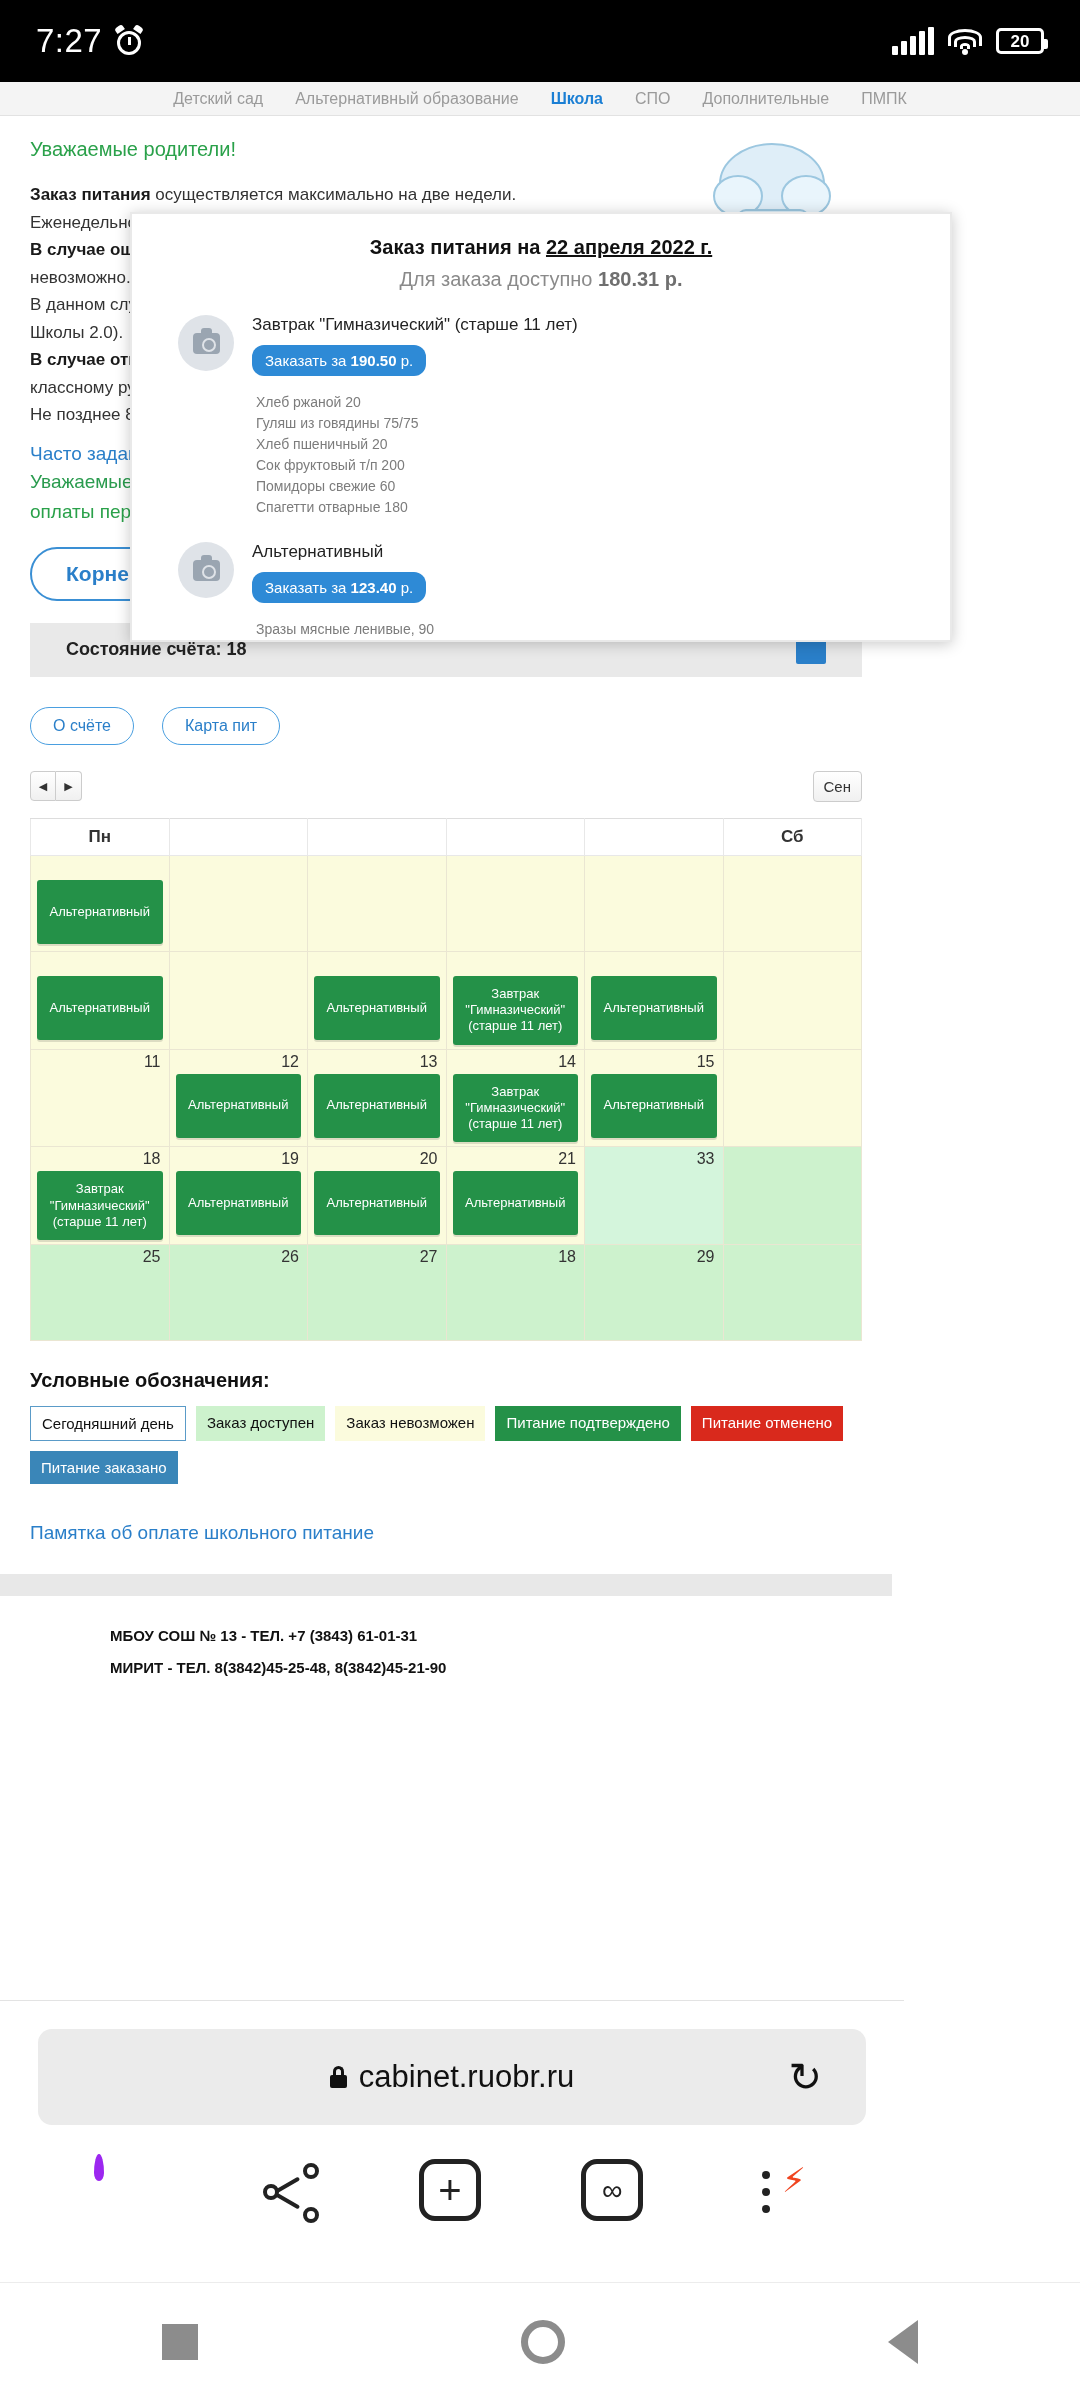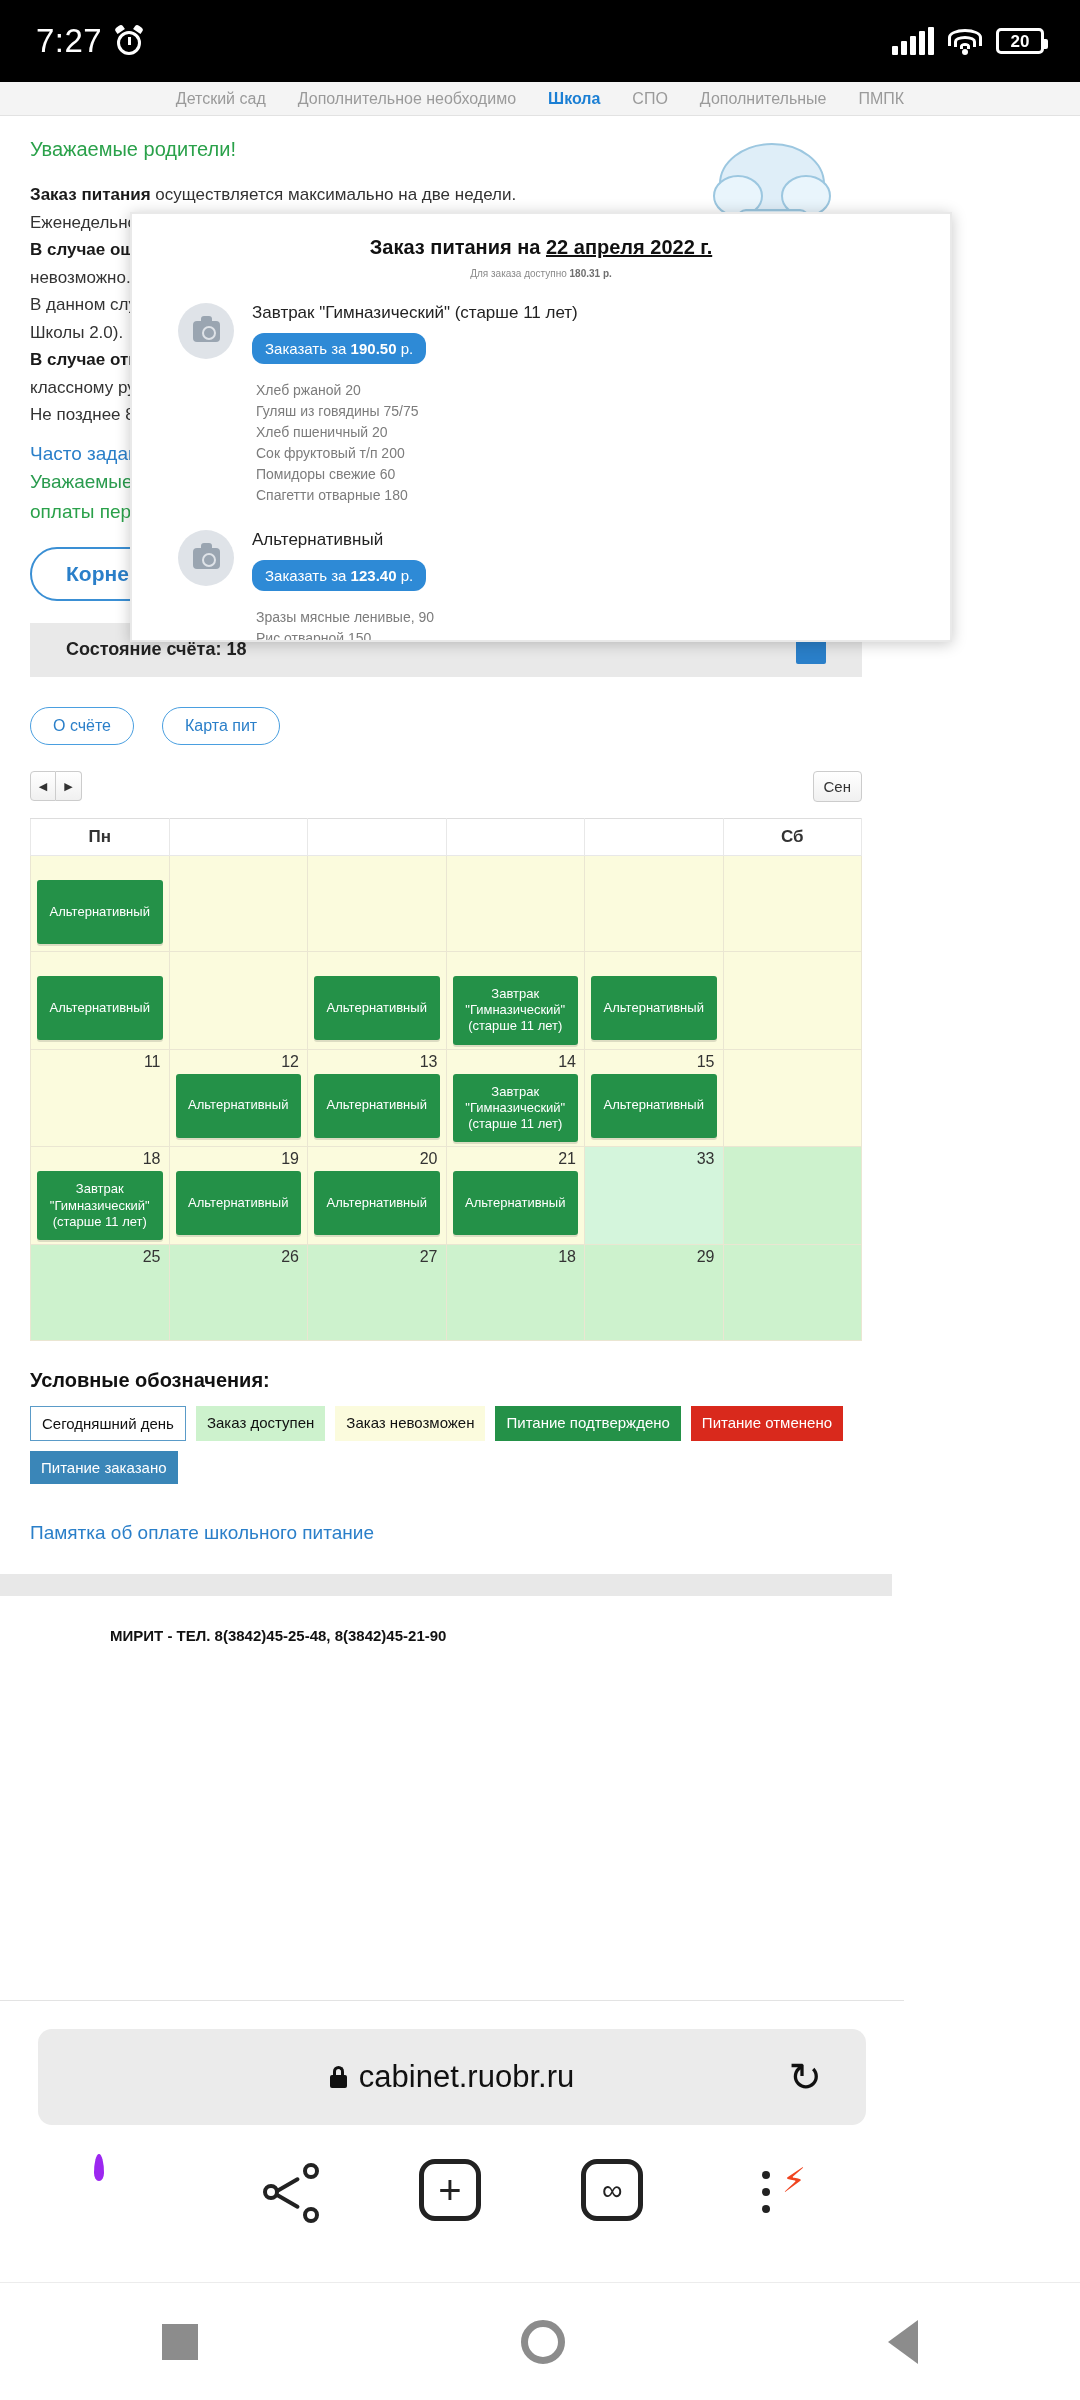--- a/index.html
+++ b/index.html
@@ -151,21 +151,21 @@
   
   .overlay { position:absolute; inset:0; }
   .modal {
     position:absolute; left:130px; top:212px; width:822px; height:430px;
     background:#e9e9e9; padding:2px; box-shadow:0 2px 14px rgba(0,0,0,.22);
   }
   .modal-inner { background:#fff; width:100%; height:100%; overflow:hidden;
     padding:22px 24px 0 24px; }
   .modal-title { text-align:center; font-size:20px; font-weight:700; color:#111; }
   .modal-title u { text-decoration:underline; }
-  .modal-sub { text-align:center; font-size:10px; color:#8a8a8a; margin-top:9px; }
+  .modal-sub { text-align:center; font-size:20px; color:#8a8a8a; margin-top:9px; }
   .modal-sub b { color:#6f6f6f; font-weight:700; }
   .offer { display:flex; gap:18px; margin-top:24px; padding-left:22px; }
   .thumb {
     width:56px; height:56px; border-radius:50%; background:#dfe3e8; flex:0 0 56px;
     display:flex; align-items:center; justify-content:center;
   }
   .cam { width:27px; height:21px; background:#9aa5b1; border-radius:4px; position:relative; }
   .cam::before { content:""; position:absolute; top:-5px; left:8px; width:11px; height:5px;
     background:#9aa5b1; border-radius:3px 3px 0 0; }
   .cam::after { content:""; position:absolute; top:5px; left:9px; width:10px; height:10px;
@@ -267,21 +267,21 @@
           <span class="dot"></span>
       </span>
       <span class="battery">
         <span class="lvl">20</span>
       </span>
     </div>
   </div>
 
   <div class="sitenav">
     <span>Детский сад</span>
-    <span>Дополнительное необходимо</span>
+    <span>Альтернативный образование</span>
     <span class="active">Школа</span>
     <span>СПО</span>
     <span>Дополнительные</span>
     <span>ПМПК</span>
   </div>
 
   <div class="page">
     <div class="content">
 
       <svg class="chef" viewBox="0 0 190 230">
@@ -453,20 +453,21 @@
         <span class="lg conf-l">Питание подтверждено</span>
         <span class="lg canc-l">Питание отменено</span>
         <span class="lg ord-l">Питание заказано</span>
       </div>
 
       <a class="memo-link">Памятка об оплате школьного питание</a>
     </div>
 
     <div class="footer-sep"></div>
     <div class="footer">
+      <p>МБОУ СОШ № 13 - ТЕЛ. +7 (3843) 61-01-31</p>
       <p>МИРИТ - ТЕЛ. 8(3842)45-25-48, 8(3842)45-21-90</p>
     </div>
   </div>
 
   <div class="overlay">
     <div class="modal">
       <div class="modal-inner">
         <div class="modal-title">
           <span>Заказ питания на </span><u>22 апреля 2022 г.</u>
         </div>

